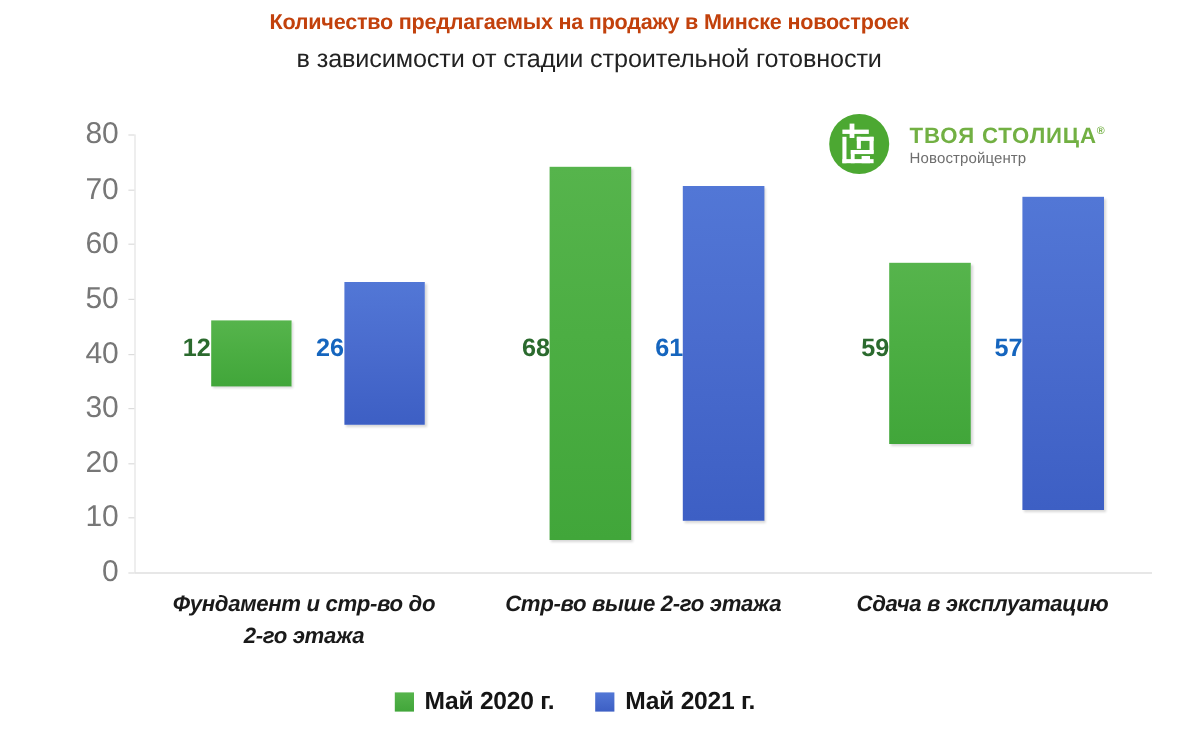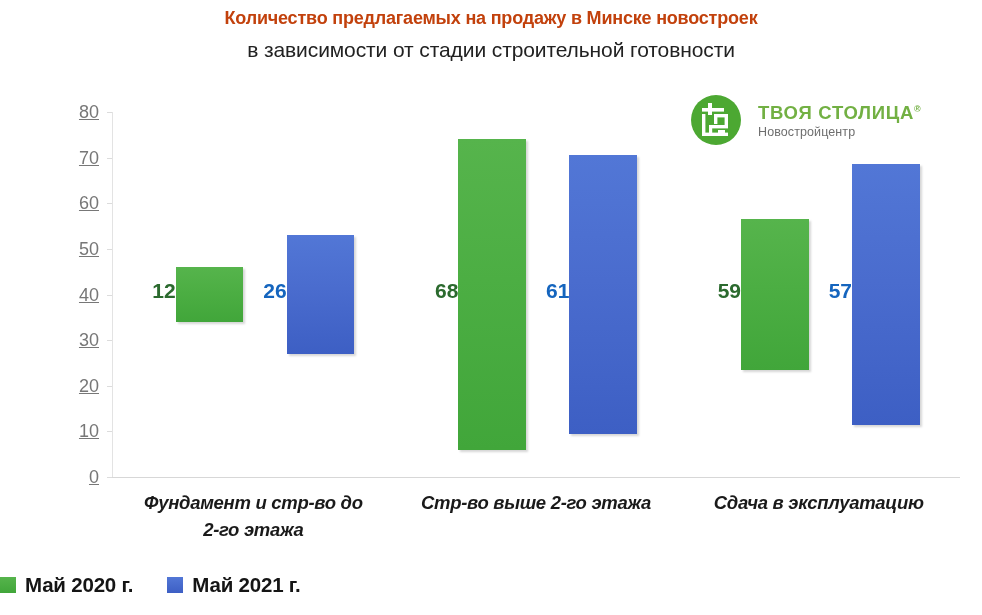--- a/index.html
+++ b/index.html
@@ -115,25 +115,24 @@
     width: 848px;
     height: 1px;
     background: #D7D7D7;
   }
 
   .ytick {
     position: absolute;
     right: 100%;
     margin-right: 13px;
     transform: translateY(-50%);
-    font-size: 18px;
+    font-size: 25px;
     color: #777777;
     white-space: nowrap;
     line-height: 1;
-    text-decoration: underline;
   }
   .ytick-mark {
     position: absolute;
     left: -5px;
     width: 5px;
     height: 1px;
     background: #DCDCDC;
   }
 
   
@@ -202,20 +201,21 @@
     font-style: italic;
   }
 
   
   .legend {
     position: absolute;
     left: 0;
     top: 575px;
     width: 958px;
     display: flex;
+    justify-content: center;
     align-items: center;
     gap: 34px;
   }
   .legend-item {
     display: flex;
     align-items: center;
     gap: 9px;
   }
   .legend-swatch {
     width: 16px;

